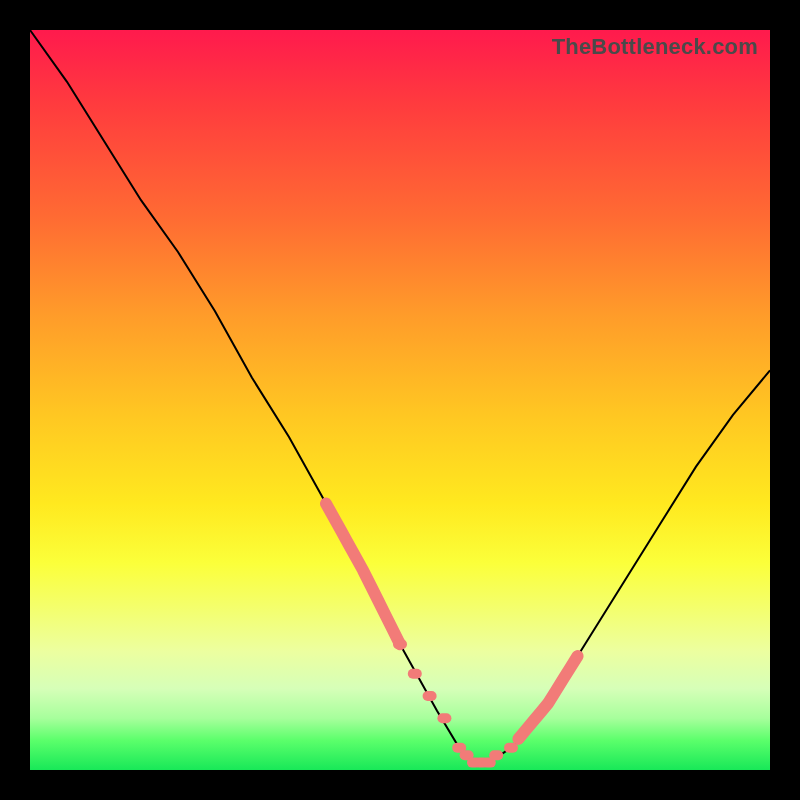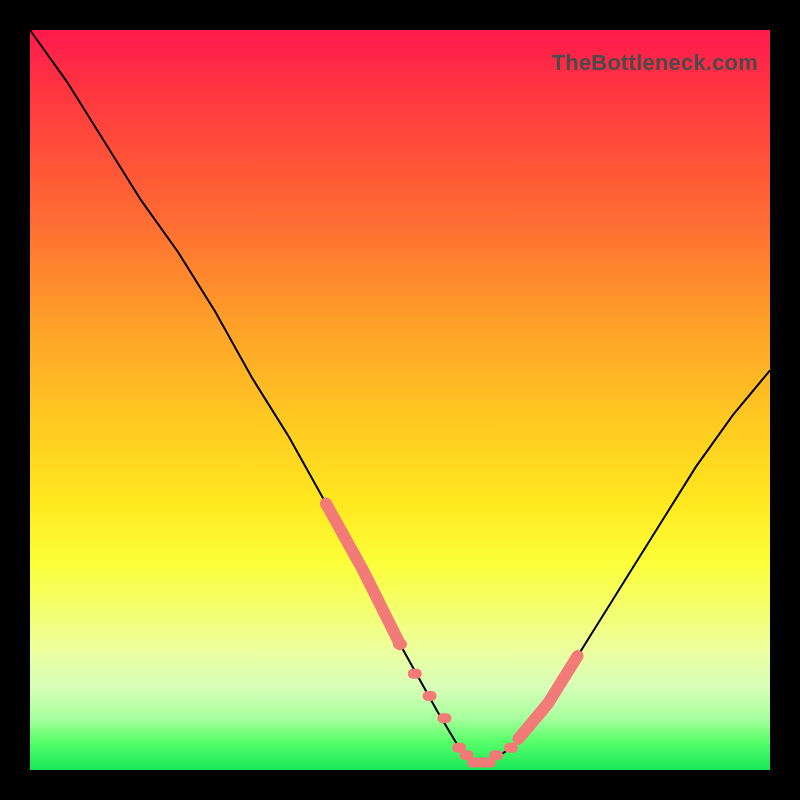--- a/index.html
+++ b/index.html
@@ -35,21 +35,21 @@
       #f4ff6c 78%,
       #ecffa0 84%,
       #d6ffb8 89%,
       #a7ff9c 93%,
       #5bff6b 96%,
       #18e858 100%
     );
   }
   .watermark {
     position: absolute;
-    top: 20px;
+    top: 4px;
     right: 12px;
     color: #4a4a4a;
     font-size: 22px;
     font-weight: 600;
     letter-spacing: 0.2px;
     user-select: none;
     pointer-events: none;
   }
   svg.curve {
     position: absolute;

